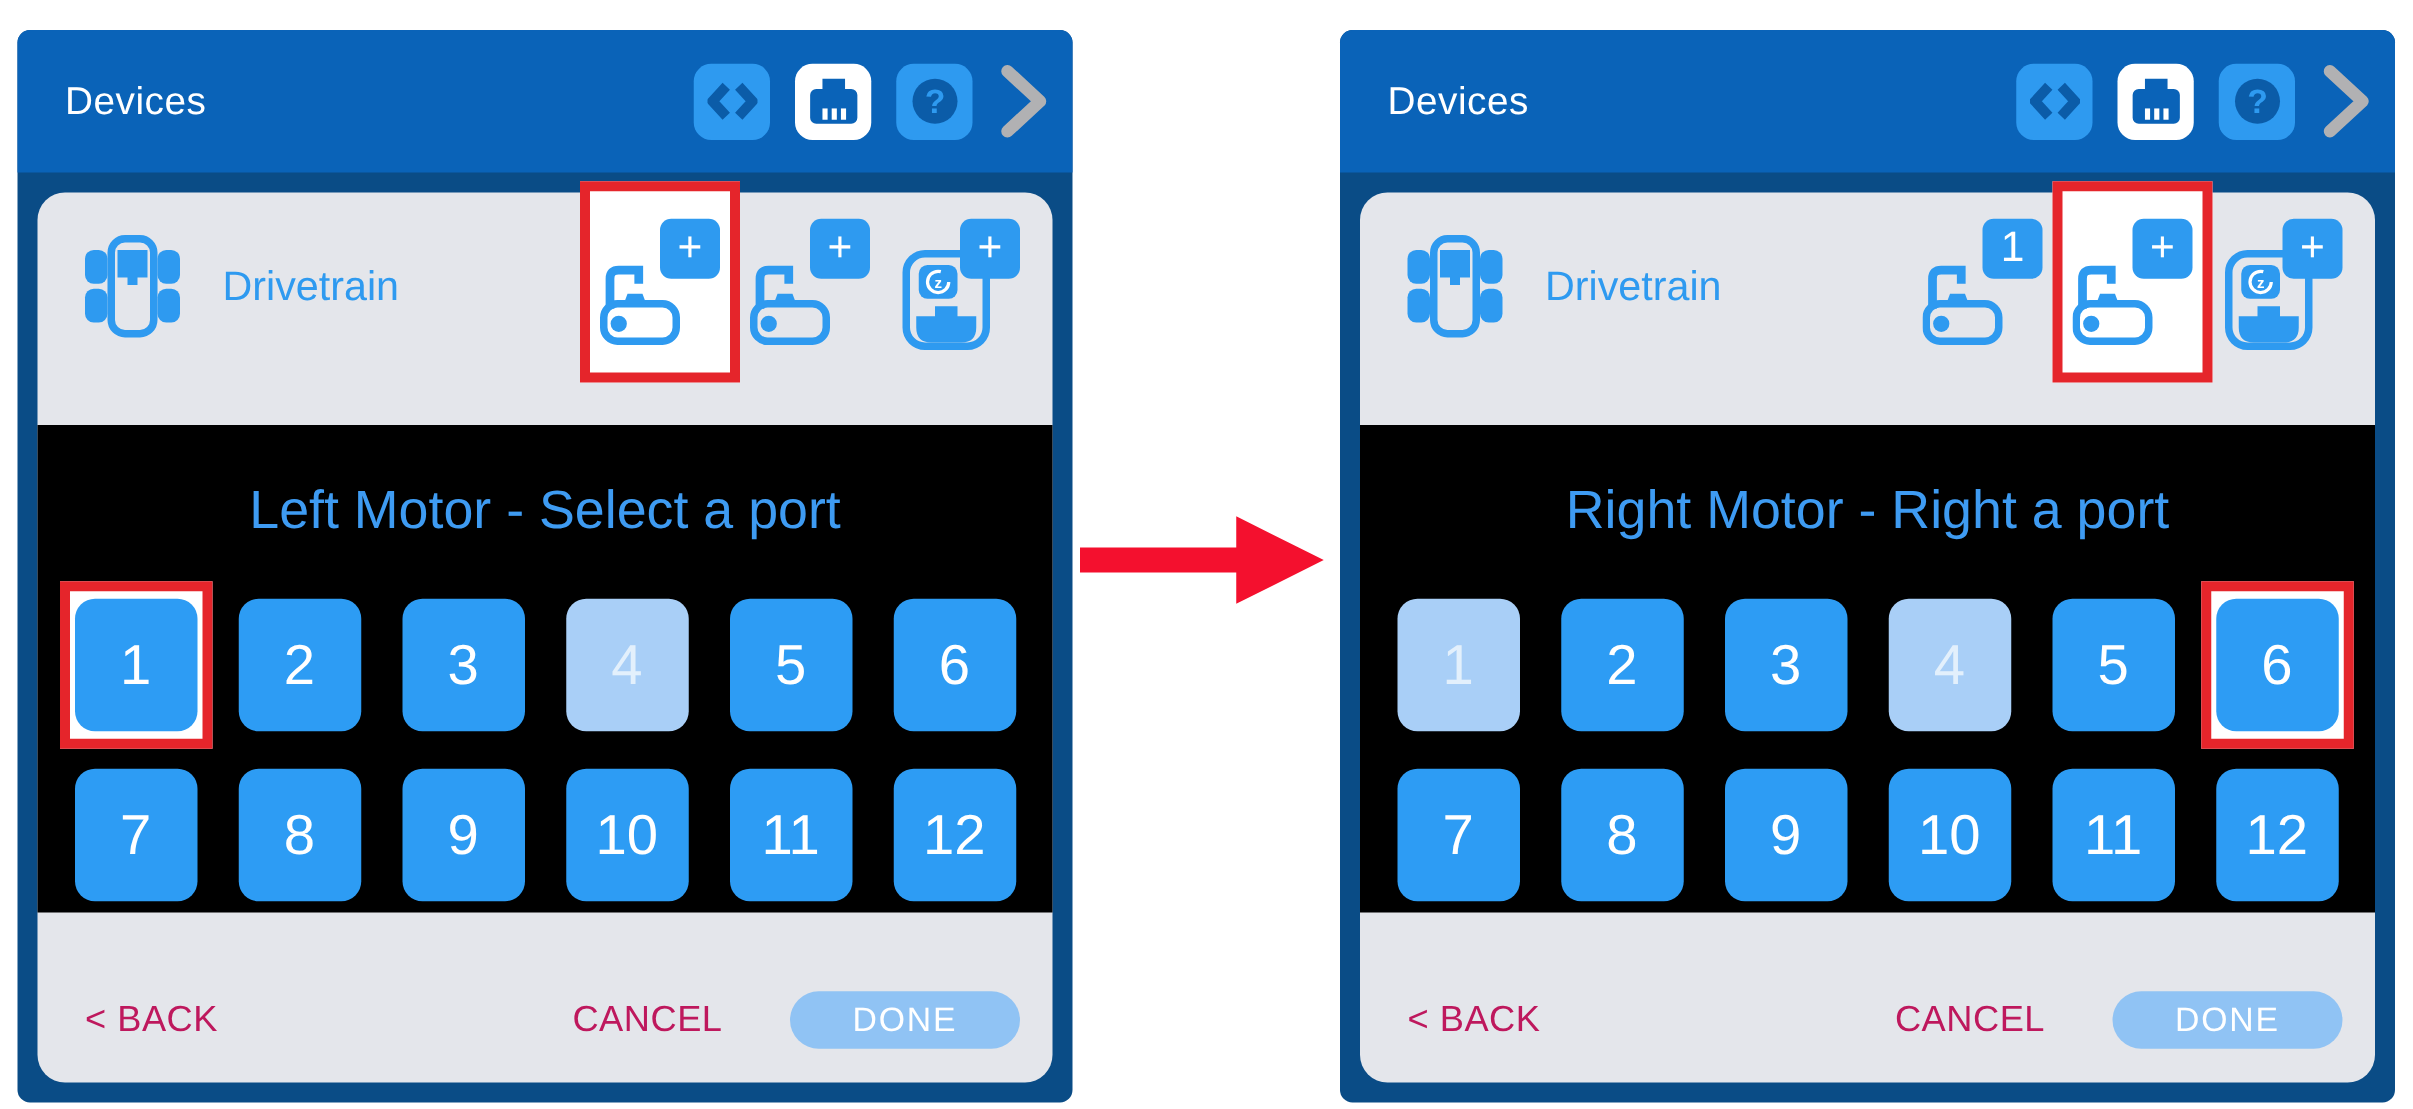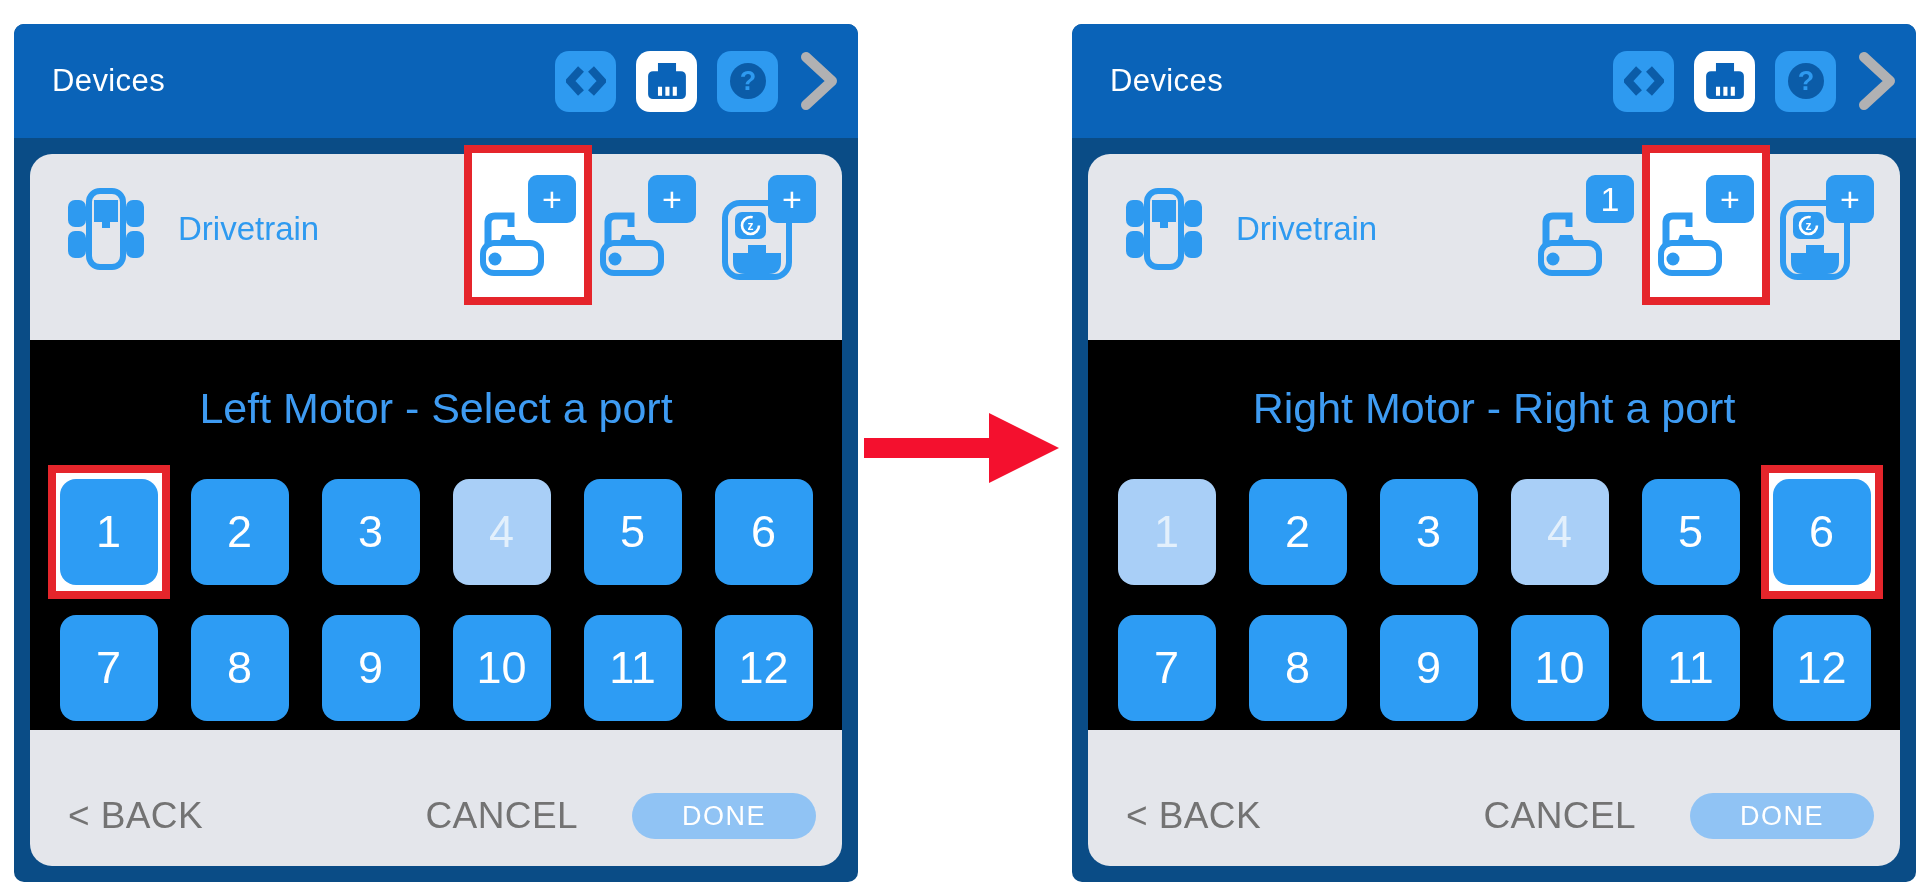--- a/index.html
+++ b/index.html
@@ -65,21 +65,21 @@
     background:#2D9CF4;color:#ffffff;font-size:45px;cursor:pointer;
     font-family:"Liberation Sans","DejaVu Sans",sans-serif;
   }
   .port.disabled{background:#A9CFF7;color:#E3F0FC;cursor:default;}
 
   .footer{
     height:100px;display:flex;align-items:center;
     padding:0 26px 0 38px;margin-top:auto;
   }
   .link{
-    color:#737373;font-size:37px;background:none;border:none;cursor:pointer;
+    color:#be185d;font-size:29px;background:none;border:none;cursor:pointer;
     font-family:"Liberation Sans","DejaVu Sans",sans-serif;letter-spacing:.4px;padding:0;
   }
   .back{margin-right:auto;}
   .cancel{margin-right:54px;text-align:right;}
   .done{
     width:184px;height:46px;border-radius:31px;background:#90C3F4;color:#ffffff;
     border:none;font-size:27px;letter-spacing:1.5px;cursor:pointer;font-weight:500;
     font-family:"Liberation Sans","DejaVu Sans",sans-serif;
   }
 

